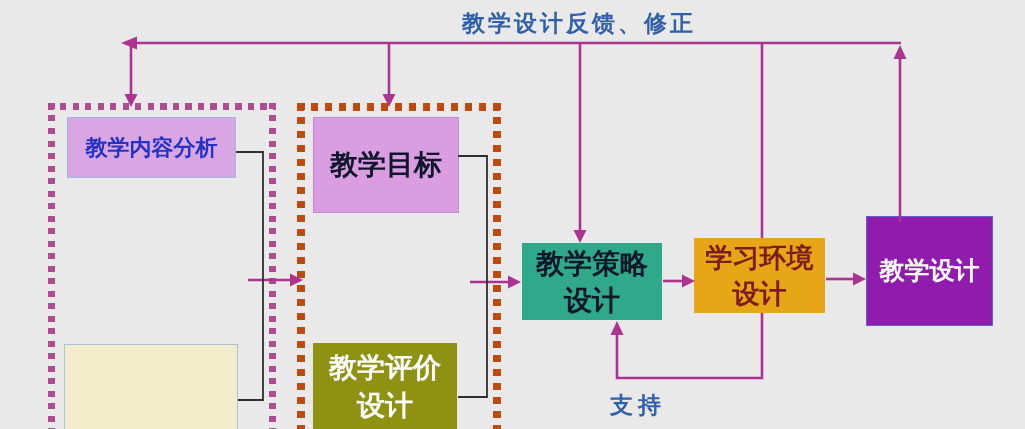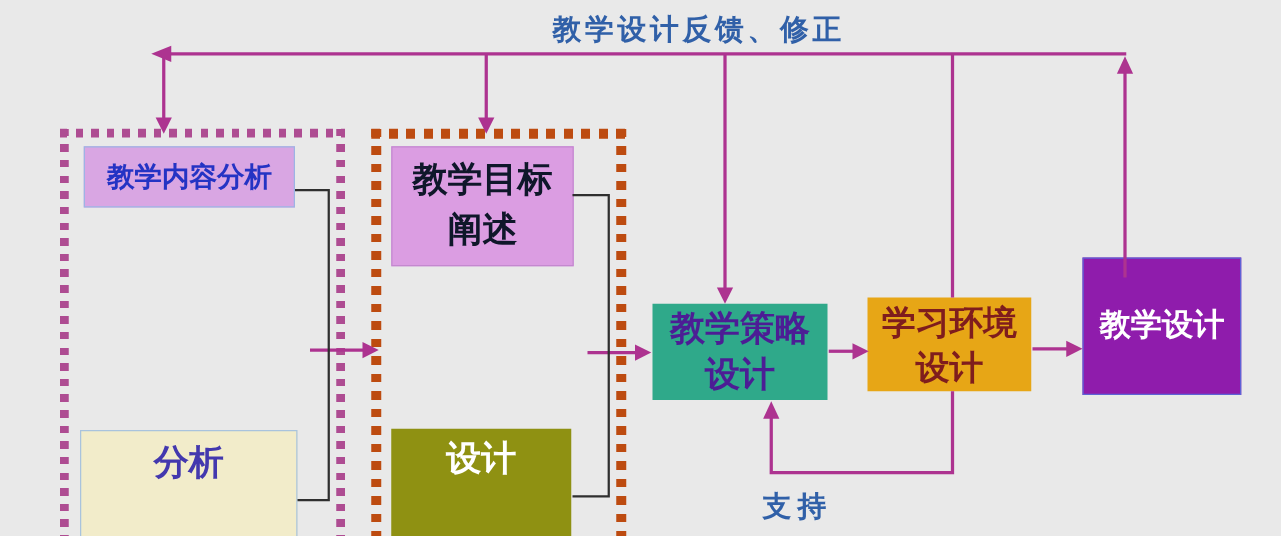--- a/index.html
+++ b/index.html
@@ -8,38 +8,38 @@
     background:#e9e9e9; overflow:hidden;
     font-family:"Liberation Serif", serif;
   }
   
   .node {
     position:absolute; display:flex; flex-direction:column;
     align-items:center; justify-content:center; text-align:center;
     font-weight:bold; box-sizing:border-box;
     font-family:"Liberation Serif", serif;
   }
-  #node-content-analysis   { left:67px;  top:117px; width:169px; height:49px;
+  #node-content-analysis   { left:67px;  top:117px; width:169px; height:61px;
                              background:#d9a6e3; border:1px solid #9db4e4;
                              color:#2433c4; font-size:22px; }
   #node-learner-analysis   { left:64px;  top:344px; width:174px; height:100px;
                              background:#f2ecca; border:1px solid #a9c3dd;
                              color:#4338ae; font-size:28px; line-height:38px;
                              justify-content:flex-start; padding-top:7px; }
   #node-objectives         { left:313px; top:117px; width:146px; height:96px;
                              background:#db9de2; border:1px solid #c488cf;
                              color:#0f172a; font-size:28px; line-height:40px; }
   #node-evaluation-design  { left:313px; top:343px; width:144px; height:100px;
                              background:#8f9112; color:#ffffff; font-size:28px;
                              line-height:38px; justify-content:flex-start; padding-top:6px; }
   #node-strategy-design    { left:522px; top:243px; width:140px; height:77px;
-                             background:#2fa98a; color:#4c1d95; font-size:28px; line-height:37px; }
+                             background:#2fa98a; color:#0f172a; font-size:28px; line-height:37px; }
   #node-environment-design { left:694px; top:238px; width:131px; height:75px;
                              background:#e7a616; color:#7f1d1d; font-size:27px; line-height:36px; }
-  #node-formative-evaluation { left:866px; top:206px; width:127px; height:110px;
+  #node-formative-evaluation { left:866px; top:216px; width:127px; height:110px;
                              background:#8f1cac; border:1px solid #5e62d6;
                              color:#ffffff; font-size:25px; line-height:36px; }
   
   .frame { position:absolute; }
   .frame .edge { position:absolute; }
   #frame-analysis { left:48px; top:103px; width:228px; height:326px; }
   #frame-analysis .edge-top   { left:0; top:0; width:228px; height:7px;
       background:repeating-linear-gradient(90deg,#ae4c92 0 6px,transparent 6px 12.5px); }
   #frame-analysis .edge-left  { left:0; top:0; width:7px; height:326px;
       background:repeating-linear-gradient(180deg,#ae4c92 0 6px,transparent 6px 12.5px); }
@@ -48,21 +48,21 @@
   #frame-design { left:297px; top:103px; width:204px; height:326px; }
   #frame-design .edge-top   { left:0; top:0; width:204px; height:8px;
       background:repeating-linear-gradient(90deg,#bd4b10 0 7px,transparent 7px 14px); }
   #frame-design .edge-left  { left:0; top:0; width:8px; height:326px;
       background:repeating-linear-gradient(180deg,#bd4b10 0 7px,transparent 7px 14px); }
   #frame-design .edge-right { right:0; top:0; width:8px; height:326px;
       background:repeating-linear-gradient(180deg,#bd4b10 0 7px,transparent 7px 14px); }
   
   .free-label { position:absolute; color:#3060a8; font-weight:bold;
                 font-family:"Liberation Serif", serif;text-align:right; }
-  #feedback-label { left:374px; top:8px; width:370px; text-align:center;
+  #feedback-label { left:394px; top:8px; width:370px; text-align:center;
                     font-size:23px; letter-spacing:3px; }
   #support-label  { left:610px; top:390px; font-size:23px; letter-spacing:5px; }
   
   #connector-layer { position:absolute; left:0; top:0; z-index:5; pointer-events:none; }
 </style>
 </head>
 <body>
 
 <div id="stage">
 
@@ -75,29 +75,28 @@
     <div class="edge edge-top"></div>
     <div class="edge edge-left"></div>
     <div class="edge edge-right"></div>
   </div>
 
   <div class="node" id="node-content-analysis">
     <div>教学内容分析</div>
   </div>
 
   <div class="node" id="node-learner-analysis">
-    <div>分析</div>
   </div>
 
   <div class="node" id="node-objectives">
     <div>教学目标</div>
-    <div>阐述</div>
   </div>
 
   <div class="node" id="node-evaluation-design">
+    <div>教学评价</div>
     <div>设计</div>
   </div>
 
   <div class="node" id="node-strategy-design">
     <div>教学策略</div>
     <div>设计</div>
   </div>
 
   <div class="node" id="node-environment-design">
     <div>学习环境</div>

